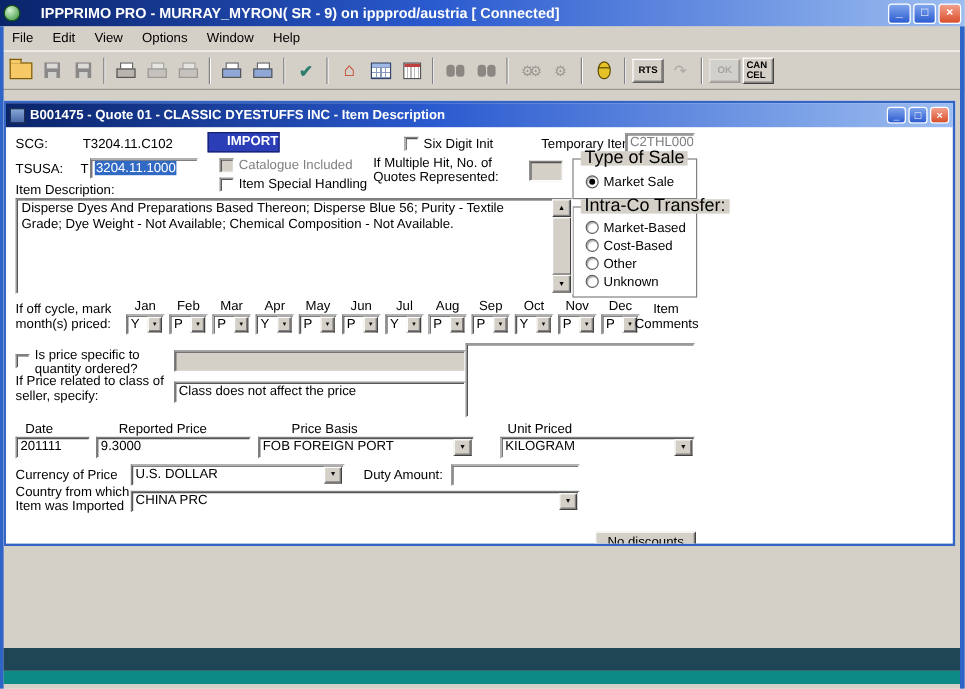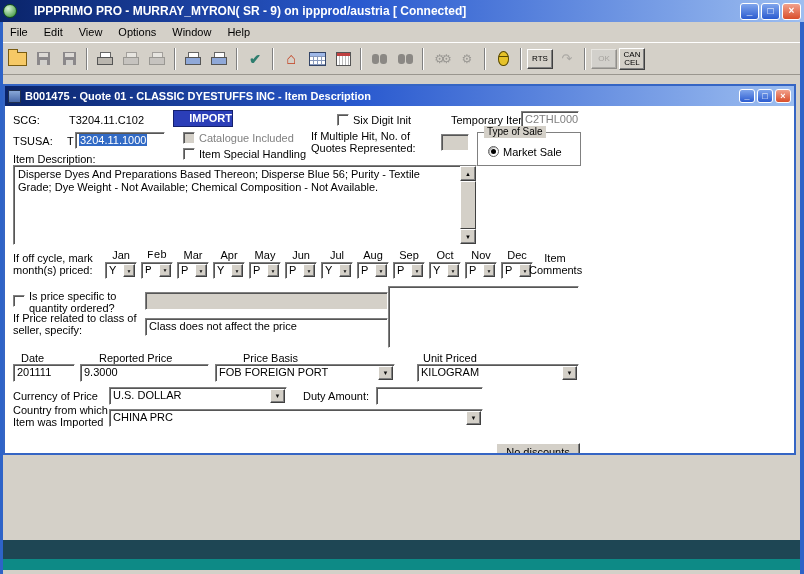--- a/index.html
+++ b/index.html
@@ -26,21 +26,21 @@
   .menu-item { padding:3px 8px; white-space:nowrap; }
 
   .toolbar { position:absolute; left:0; top:42px; right:0; height:33px; background:#D4D0C8;
     border-top:1px solid #fff; border-bottom:1px solid #9a968e;
     display:flex; align-items:center; padding:0 4px; box-sizing:border-box; }
   .tb-row { display:flex; align-items:center; }
   .tb-btn { width:24px; height:24px; display:flex; align-items:center; justify-content:center;
     margin:0 1px; position:relative; }
   .tb-btn.tb-txt { width:20px; height:auto; min-height:14px; padding:2px 2px; background:#D4D0C8;
     border:1px solid; border-color:#fff #404040 #404040 #fff; box-shadow:inset -1px -1px 0 #808080;
-    font-size:8px; line-height:8px; font-weight:normal; text-align:center; white-space:normal; }
+    font-size:8px; line-height:8px; font-weight:bold; white-space:normal; }
   .tb-disabled { opacity:.45; filter:grayscale(.9); }
   .tb-disabled.tb-txt { color:#6e6e6e; }
   .tb-sep { width:1px; height:22px; background:#808080; border-right:1px solid #fff; margin:0 4px; }
 
   
   .ic-folder { width:17px; height:12px; background:#F6C966; border:1px solid #7a5c10; position:relative; }
   .ic-folder::before { content:''; position:absolute; top:-4px; left:-1px; width:8px; height:3px;
     background:#F6C966; border:1px solid #7a5c10; border-bottom:none; }
   .ic-floppy { width:13px; height:13px; background:#2B2BA8; position:relative; }
   .ic-floppy::before { content:''; position:absolute; left:3px; bottom:0; width:7px; height:5px; background:#cfcfcf; }
@@ -97,21 +97,21 @@
   .combo { padding-right:17px; }
   .combo-arrow { position:absolute; top:1px; right:1px; bottom:1px; width:15px; background:#D4D0C8;
     border:1px solid; border-color:#fff #404040 #404040 #fff; box-shadow:inset -1px -1px 0 #808080;
     font-size:6px; display:flex; align-items:center; justify-content:center; color:#111; box-sizing:border-box; }
   .import-btn { position:absolute; background:#2B3EB8; color:#fff; font-weight:bold; font-size:11px;
     text-align:right; line-height:15px; border:1px solid #14206e; box-sizing:border-box; }
   .btn3d { position:absolute; background:#D4D0C8; border:1px solid; border-color:#fff #404040 #404040 #fff;
     box-shadow:inset -1px -1px 0 #808080; text-align:center; font-size:11px; line-height:17px; box-sizing:border-box;margin-top:35px; }
   .group { position:absolute; border:1px solid #808080; box-shadow:inset 1px 1px 0 #fff, 1px 1px 0 #fff; box-sizing:border-box; }
   .group-title { position:absolute; top:-7px; left:6px; background:#D4D0C8; padding:0 3px;
-    font-size:10px; line-height:12px; white-space:nowrap; }
+    font-size:15px; line-height:12px; white-space:nowrap; }
   .radio { position:absolute; width:11px; height:11px; border-radius:50%; background:#fff;
     border:1px solid #606060; box-shadow:inset 1px 1px 1px #a8a8a8; box-sizing:border-box; }
   .radio.sel::after { content:''; position:absolute; left:2px; top:2px; width:5px; height:5px;
     border-radius:50%; background:#000; }
   .cbox { position:absolute; width:12px; height:12px; background:#fff; border:1px solid;
     border-color:#808080 #fff #fff #808080; box-shadow:inset 1px 1px 0 #565656; box-sizing:border-box; }
   .cbox.disabled { background:#D4D0C8; }
   .desc-box { padding:0; }
   .desc-text { position:absolute; left:4px; top:2px; width:438px; white-space:normal; line-height:13px; }
   .vscroll { position:absolute; top:0; right:0; bottom:0; width:16px; background:#ECE9E2; }
@@ -259,20 +259,31 @@
       <span class="lbl" style="left:306px;top:24px">If Multiple Hit, No. of</span>
       <span class="lbl" style="left:306px;top:36px">Quotes Represented:</span>
       <div class="field disabled" style="left:436px;top:28px;width:28px;height:17px"></div>
 
       <div class="group" style="left:472px;top:26px;width:104px;height:34px">
         <span class="group-title">Type of Sale</span>
         <span class="radio sel" style="left:10px;top:13px"></span>
         <span class="lbl" style="left:25px;top:13px">Market Sale</span>
       </div>
 
+      <div class="group" style="left:472px;top:66px;width:104px;height:76px">
+        <span class="group-title">Intra-Co Transfer:</span>
+        <span class="radio" style="left:10px;top:11px"></span>
+        <span class="lbl" style="left:25px;top:11px">Market-Based</span>
+        <span class="radio" style="left:10px;top:26px"></span>
+        <span class="lbl" style="left:25px;top:26px">Cost-Based</span>
+        <span class="radio" style="left:10px;top:41px"></span>
+        <span class="lbl" style="left:25px;top:41px">Other</span>
+        <span class="radio" style="left:10px;top:56px"></span>
+        <span class="lbl" style="left:25px;top:56px">Unknown</span>
+      </div>
 
       <span class="lbl" style="left:8px;top:47px">Item Description:</span>
       <div class="field desc-box" style="left:8px;top:59px;width:464px;height:80px">
         <div class="desc-text">Disperse Dyes And Preparations Based Thereon; Disperse Blue 56; Purity - Textile Grade; Dye Weight - Not Available; Chemical Composition - Not Available.</div>
         <div class="vscroll">
           <div class="scroll-btn up">▲</div>
           <div class="scroll-thumb"></div>
           <div class="scroll-btn down">▼</div>
         </div>
       </div>
@@ -280,21 +291,21 @@
       <span class="lbl" style="left:8px;top:146px">If off cycle, mark</span>
       <span class="lbl" style="left:8px;top:158px">month(s) priced:</span>
       <div class="months-row" style="left:100px;top:143px">
           <div class="month-col" style="left: 0px;">
             <div class="month-label">Jan</div>
             <div class="month-combo">
               <span class="month-val">Y</span>
               <span class="combo-arrow">▼</span>
             </div>
           </div>
-          <div class="month-col" style="left: 36px; font-family: Liberation Mono, monospace;">
+          <div class="month-col" style="left: 36px;">
             <div class="month-label">Feb</div>
             <div class="month-combo">
               <span class="month-val">P</span>
               <span class="combo-arrow">▼</span>
             </div>
           </div>
           <div class="month-col" style="left: 72px;">
             <div class="month-label">Mar</div>
             <div class="month-combo">
               <span class="month-val">P</span>

